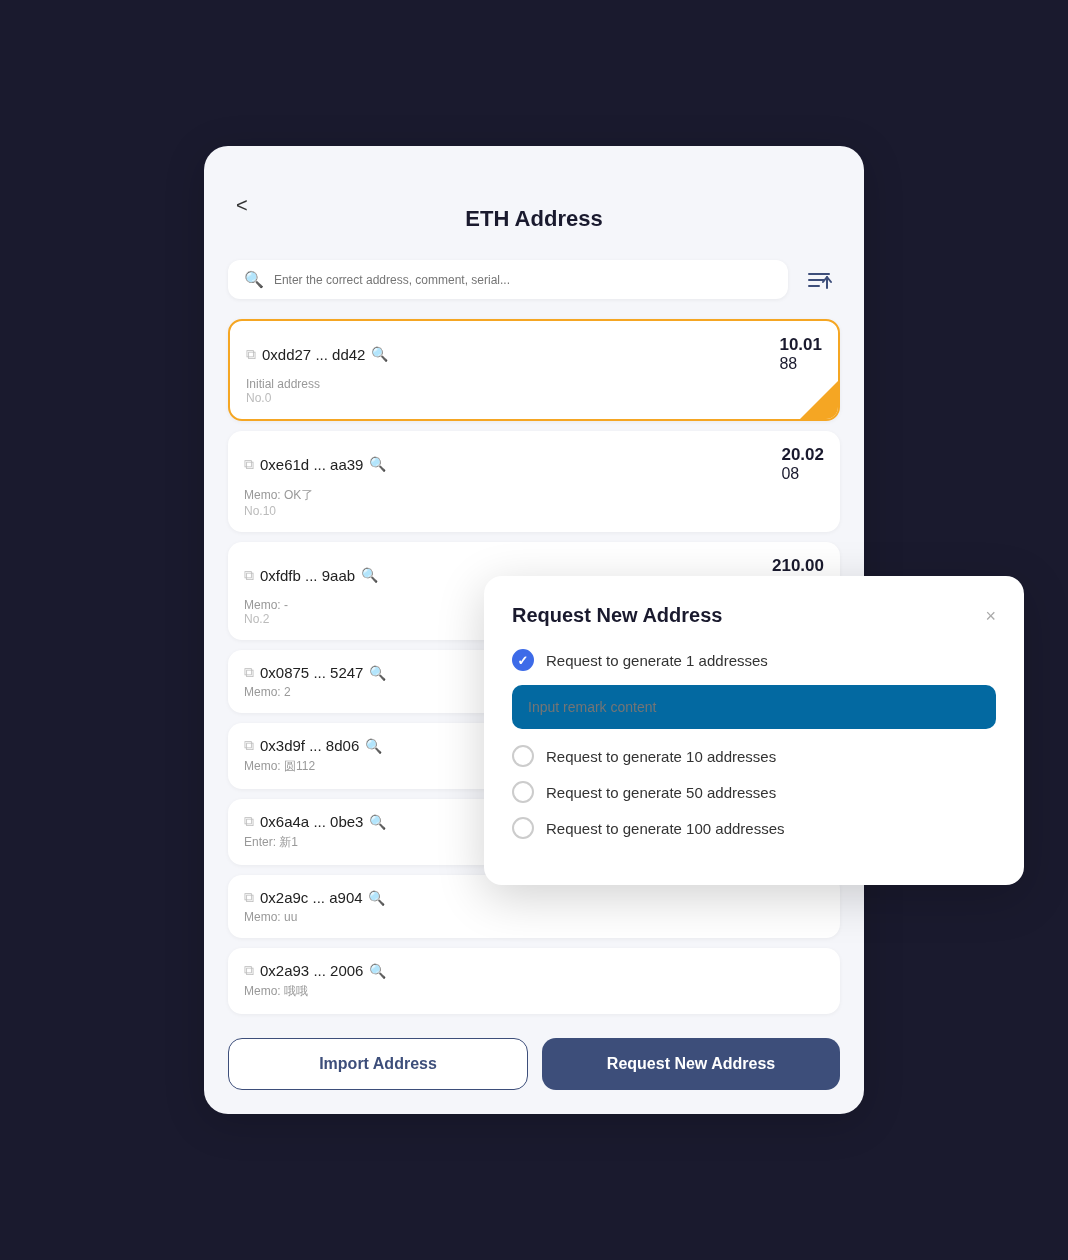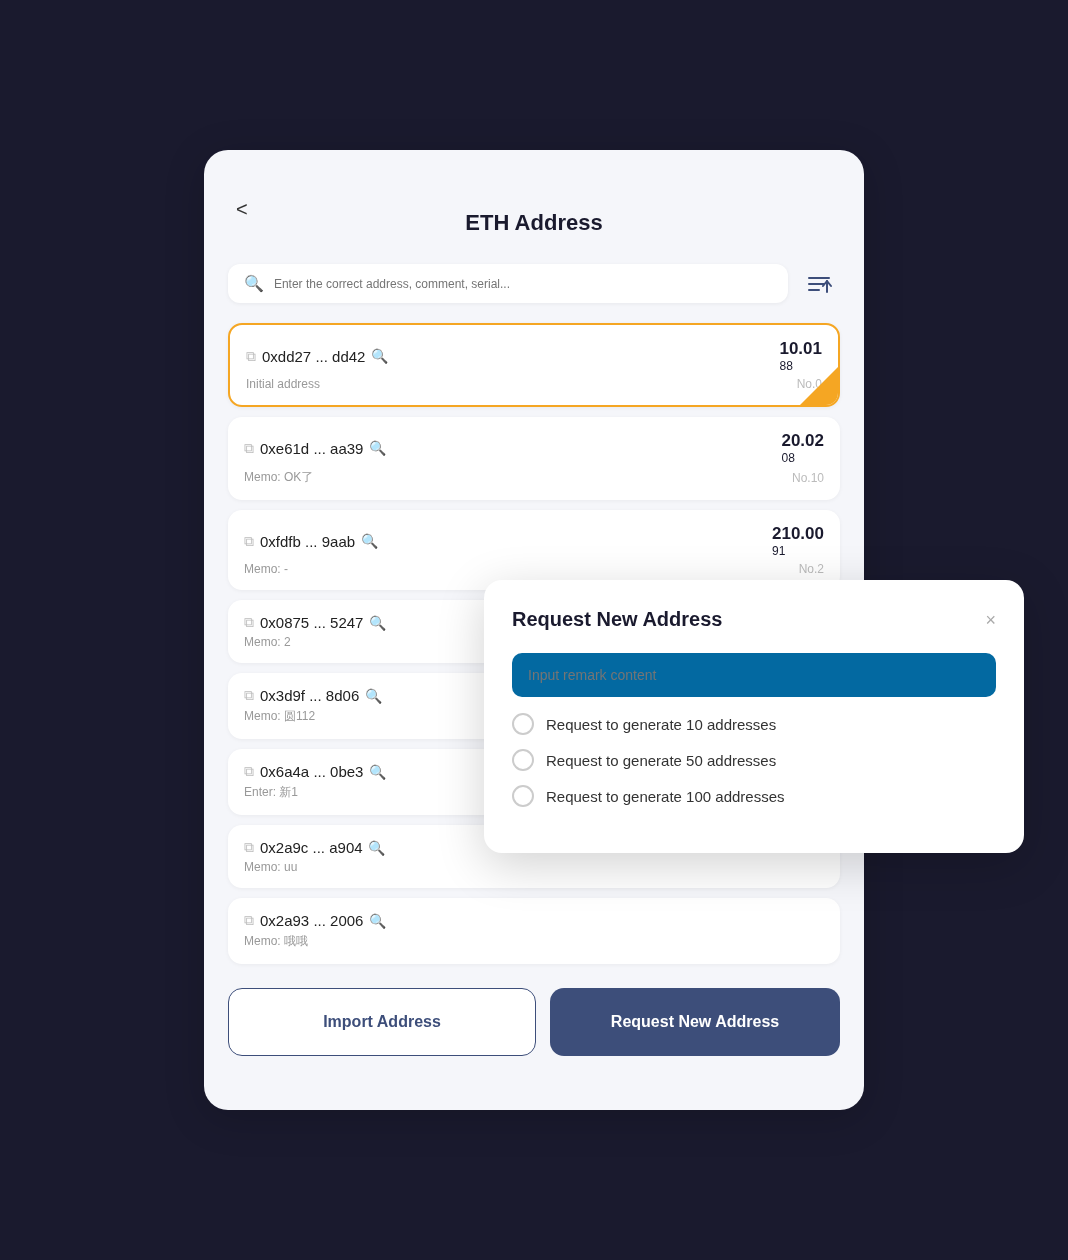--- a/index.html
+++ b/index.html
@@ -141,29 +141,29 @@
       flex-direction: column;
     }
 
     .amount-main {
       font-size: 17px;
       font-weight: 700;
       color: #1a1a2e;
     }
 
     .amount-small {
-      font-size: 12px;
+      font-size: 16px;
       font-weight: 400;
       color: #1a1a2e;
     }
 
     .address-item-bottom {
       display: flex;
-      align-items: center;
       justify-content: space-between;
+      flex-direction: column;
     }
 
     .memo-text {
       font-size: 12px;
       color: #999;
     }
 
     .no-badge {
       font-size: 12px;
       color: #bbb;
@@ -184,21 +184,21 @@
       display: flex;
       gap: 14px;
       margin-top: 24px;
     }
 
     .import-btn {
       flex: 1;
       background: #fff;
       border: 1.5px solid #3d4e7a;
       border-radius: 14px;
-      padding: 24px;
+      padding: 16px;
       font-size: 16px;
       font-weight: 600;
       color: #3d4e7a;
       cursor: pointer;
     }
 
     .request-btn {
       flex: 1;
       background: #3d4e7a;
       border: none;
@@ -464,20 +464,24 @@
   </div>
 
   <div class="modal-overlay">
     <div class="modal">
       <div class="modal-header">
         <span class="modal-title">Request New Address</span>
         <button class="close-btn">×</button>
       </div>
       <div id="modal-options">
           <div>
+      <div class="radio-option">
+        <div class="radio-circle checked"></div>
+        <span class="radio-label">Request to generate 1 addresses</span>
+      </div>
       <input class="remark-input" type="text" placeholder="Input remark content" style="">
     </div>
           <div>
       <div class="radio-option">
         <div class="radio-circle"></div>
         <span class="radio-label">Request to generate 10 addresses</span>
       </div>
     </div>
           <div>
       <div class="radio-option">

